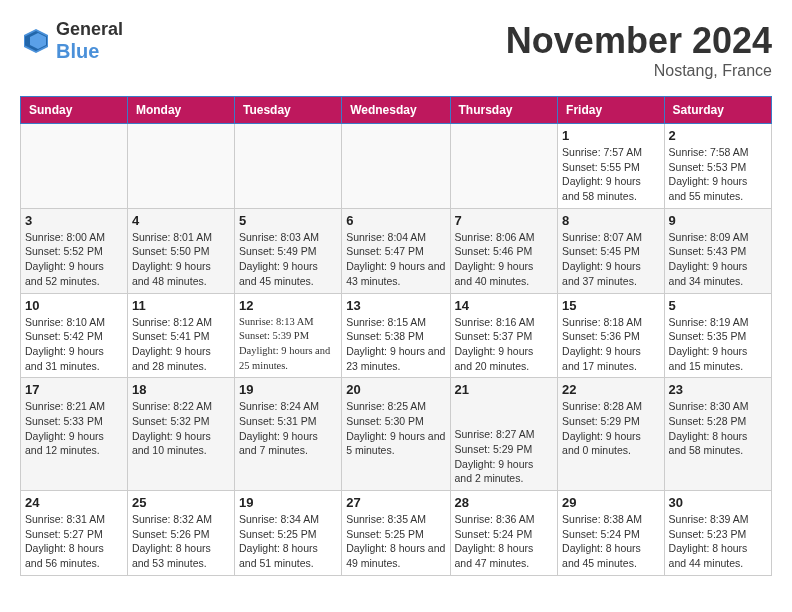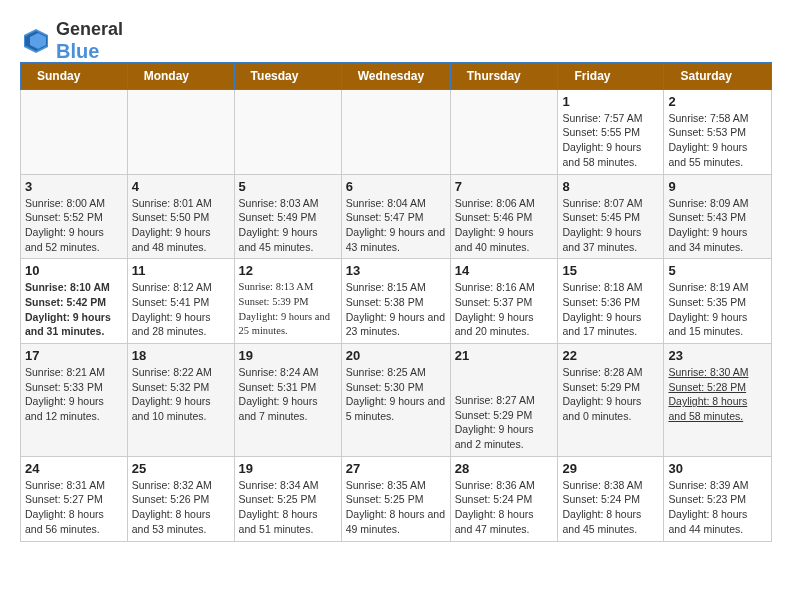--- a/index.html
+++ b/index.html
@@ -7,21 +7,21 @@
       font-family: Arial, sans-serif;
       background: #fff;
       width: 792px;
       min-height: 612px;
       padding: 20px;
     }
     .header-area {
       display: flex;
       justify-content: space-between;
       align-items: flex-start;
-      margin-bottom: 0;
+      margin-bottom: 16px;
     }
     .logo {
       display: flex;
       align-items: center;
     }
     .logo-text {
       display: flex;
       flex-direction: column;
       line-height: 1.1;
     }
@@ -51,23 +51,23 @@
     .location-title {
       font-size: 16px;
       color: #555;
     }
     table {
       width: 100%;
       border-collapse: collapse;
       font-size: 11px;
     }
     thead tr th {
-      background-color: #a16207;
+      background-color: #be185d;
       color: #fff;
-      padding: 6px 16px;
+      padding: 6px 8px;
       text-align: left;
       font-size: 12px;
       border: 1px solid #3a7bc8;
     }
     tbody tr td {
       border: 1px solid #ccc;
       vertical-align: top;
       padding: 4px;
       width: 110px;
       height: 80px;
@@ -100,20 +100,22 @@
       <polygon points="16,4 28,10 28,22 16,28 4,22 4,10" fill="#4a90d9"></polygon>
       <polygon points="16,6 27,11.5 27,20.5 16,26 5,20.5 5,11.5" fill="#2266aa"></polygon>
       <polygon points="18,8 26,12 26,20 18,24 10,20 10,12" fill="#5aa0e8"></polygon>
     </svg>
     <div class="logo-text">
       <span class="logo-general">General</span>
       <span class="logo-blue">Blue</span>
     </div>
   </div>
   <div class="title-area">
+    <div class="month-title">November 2024</div>
+    <div class="location-title">Nostang, France</div>
   </div>
 </div>
 
 <table>
   <thead>
     <tr id="header-row">
     <th>Sunday</th>
         <th>Monday</th>
         <th>Tuesday</th>
         <th>Wednesday</th>
@@ -182,21 +184,21 @@
         <td>
           <div class="day-num">9</div>
           <div class="day-info" style="white-space: pre-line;">Sunrise: 8:09 AM
 Sunset: 5:43 PM
 Daylight: 9 hours and 34 minutes.</div>
         </td>
       </tr>
       <tr>
         <td>
           <div class="day-num">10</div>
-          <div class="day-info" style="white-space: pre-line; font-weight: bold;">Sunrise: 8:10 AM
+          <div class="day-info" style="white-space: pre-line;">Sunrise: 8:10 AM
 Sunset: 5:42 PM
 Daylight: 9 hours and 31 minutes.</div>
         </td>
         <td>
           <div class="day-num">11</div>
           <div class="day-info" style="white-space: pre-line;">Sunrise: 8:12 AM
 Sunset: 5:41 PM
 Daylight: 9 hours and 28 minutes.</div>
         </td>
         <td>
@@ -262,21 +264,21 @@
 Daylight: 9 hours and 2 minutes.</div>
         </td>
         <td>
           <div class="day-num">22</div>
           <div class="day-info" style="white-space: pre-line;">Sunrise: 8:28 AM
 Sunset: 5:29 PM
 Daylight: 9 hours and 0 minutes.</div>
         </td>
         <td>
           <div class="day-num">23</div>
-          <div class="day-info" style="white-space: pre-line; text-decoration: underline;">Sunrise: 8:30 AM
+          <div class="day-info" style="white-space: pre-line;">Sunrise: 8:30 AM
 Sunset: 5:28 PM
 Daylight: 8 hours and 58 minutes.</div>
         </td>
       </tr>
       <tr>
         <td>
           <div class="day-num">24</div>
           <div class="day-info" style="white-space: pre-line;">Sunrise: 8:31 AM
 Sunset: 5:27 PM
 Daylight: 8 hours and 56 minutes.</div>

